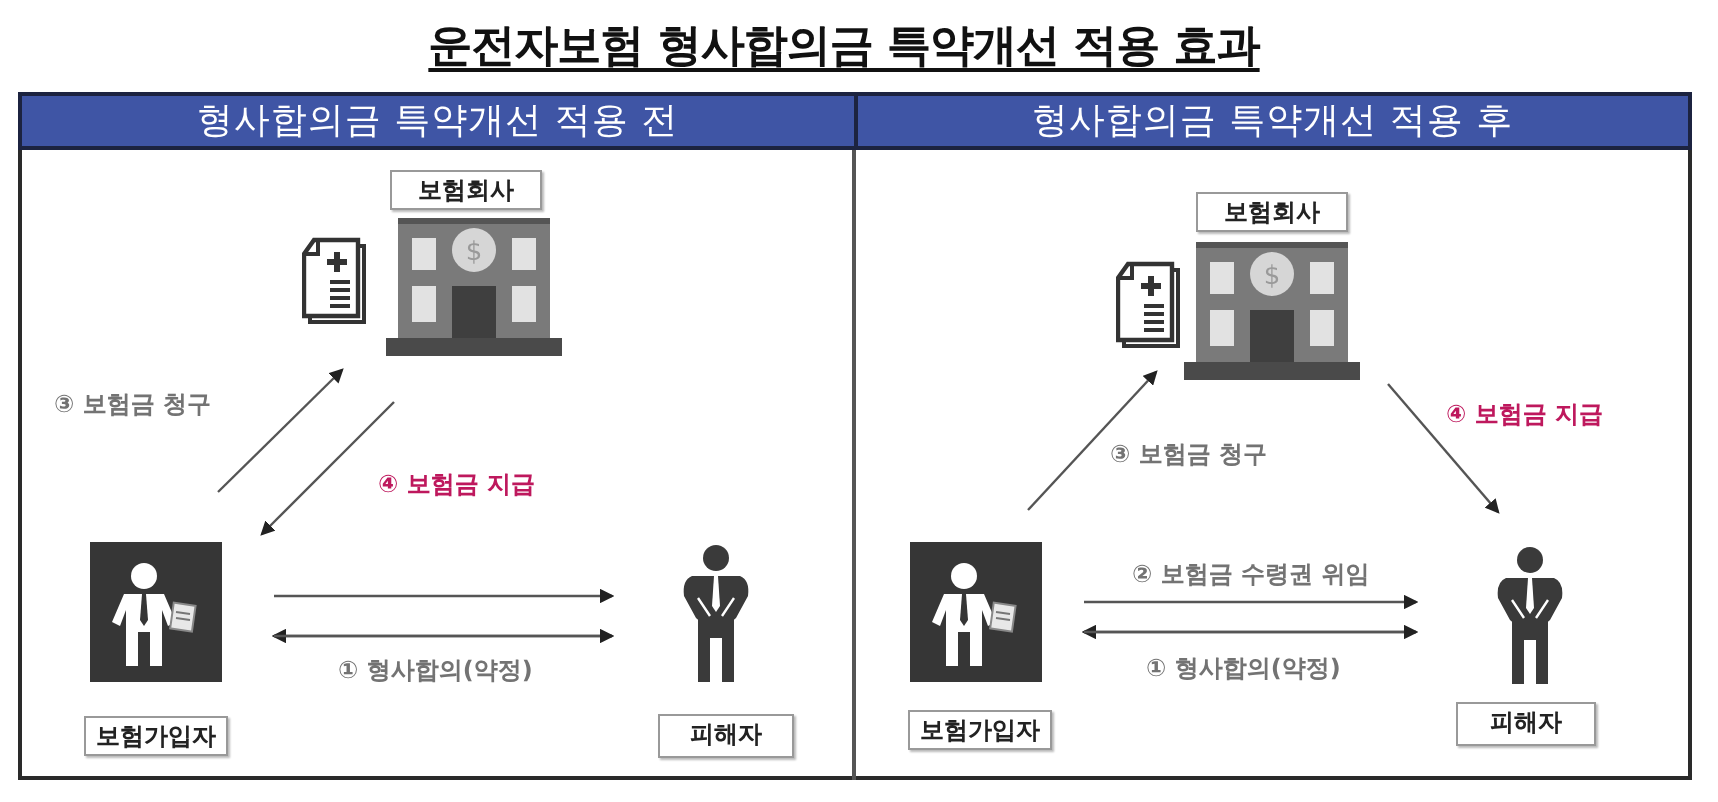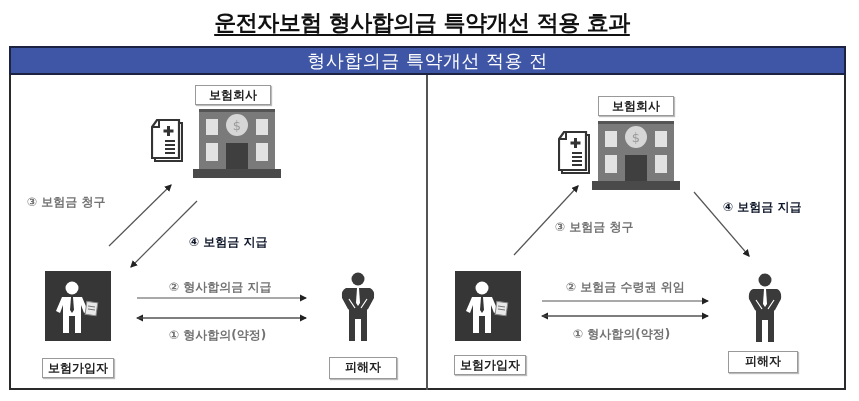--- a/index.html
+++ b/index.html
@@ -35,33 +35,34 @@
   .panel.right { left: 428px; width: 416px; }
 
   .label-box {
     position: absolute; background: #fff; border: 1px solid #999;
     box-shadow: 1px 1px 1px #bbb;
     font-size: 12px; font-weight: bold; color: #222; text-align: center; line-height: 18px;
   }
   .step {
     position: absolute; font-size: 12px; font-weight: bold; color: #737373; white-space: nowrap;
   }
-  .step.red { color: #0f172a; }
+  .step.red { color: #be185d; }
 
   .icon-svg { position: absolute; }
   .arrows { position: absolute; left: 0; top: 0; width: 859px; height: 401px; pointer-events: none; }
 </style>
 </head>
 <body>
 
 <div class="main-title"><span>운전자보험 형사합의금 특약개선 적용 효과</span></div>
 
 <div class="frame"></div>
 <div class="header-band">
   <div class="header-cell">형사합의금 특약개선 적용 전</div>
+  <div class="header-cell">형사합의금 특약개선 적용 후</div>
 </div>
 <div class="divider"></div>
 
 <div class="panel left">
   <div class="label-box" style="left:184px; top:10px; width:76px; height:20px;">보험회사</div>
 
   <svg class="icon-svg" style="left:140px; top:42px;" width="36" height="46" viewBox="0 0 36 46">
     <path d="M9 6 H31 V44 H4 V13 Z" fill="#fff" stroke="#333" stroke-width="2"></path>
     <path d="M6 3 H28 V41 H1 V10 Z" fill="#fff" stroke="#333" stroke-width="2.2"></path>
     <path d="M1 10 H8 V3" fill="none" stroke="#333" stroke-width="2"></path>
@@ -99,21 +100,20 @@
   <svg class="icon-svg" style="left:327px; top:196px;" width="40" height="72" viewBox="0 0 40 72">
     <circle cx="20" cy="8" r="6.5" fill="#3a3a3a"></circle>
     <path d="M8 17 H32 Q37 19 36 27 L30 38 Q26 42 22 40 H18 Q14 42 10 38 L4 27 Q3 19 8 17 Z" fill="#3a3a3a"></path>
     <path d="M19 17 H21 L22 32 L20 35 L18 32 Z" fill="#fff"></path>
     <path d="M11 38 H29 V70 H23 V48 H17 V70 H11 Z" fill="#3a3a3a"></path>
     <path d="M11 28 L17 37 M29 28 L23 37" stroke="#fff" stroke-width="1.2" fill="none"></path>
   </svg>
 
   <div class="step" style="left:16px; top:119px;">③ 보험금 청구</div>
   <div class="step red" style="left:178px; top:159px;">④ 보험금 지급</div>
-  <div class="step" style="left:158px; top:204px;">② 형사합의금 지급</div>
   <div class="step" style="left:158px; top:252px;">① 형사합의(약정)</div>
 
   <div class="label-box" style="left:31px; top:283px; width:72px; height:20px;">보험가입자</div>
   <div class="label-box" style="left:318px; top:282px; width:68px; height:22px;">피해자</div>
 </div>
 
 <div class="panel right">
   <div class="label-box" style="left:170px; top:21px; width:76px; height:20px;">보험회사</div>
 
   <svg class="icon-svg" style="left:130px; top:54px;" width="36" height="46" viewBox="0 0 36 46">

